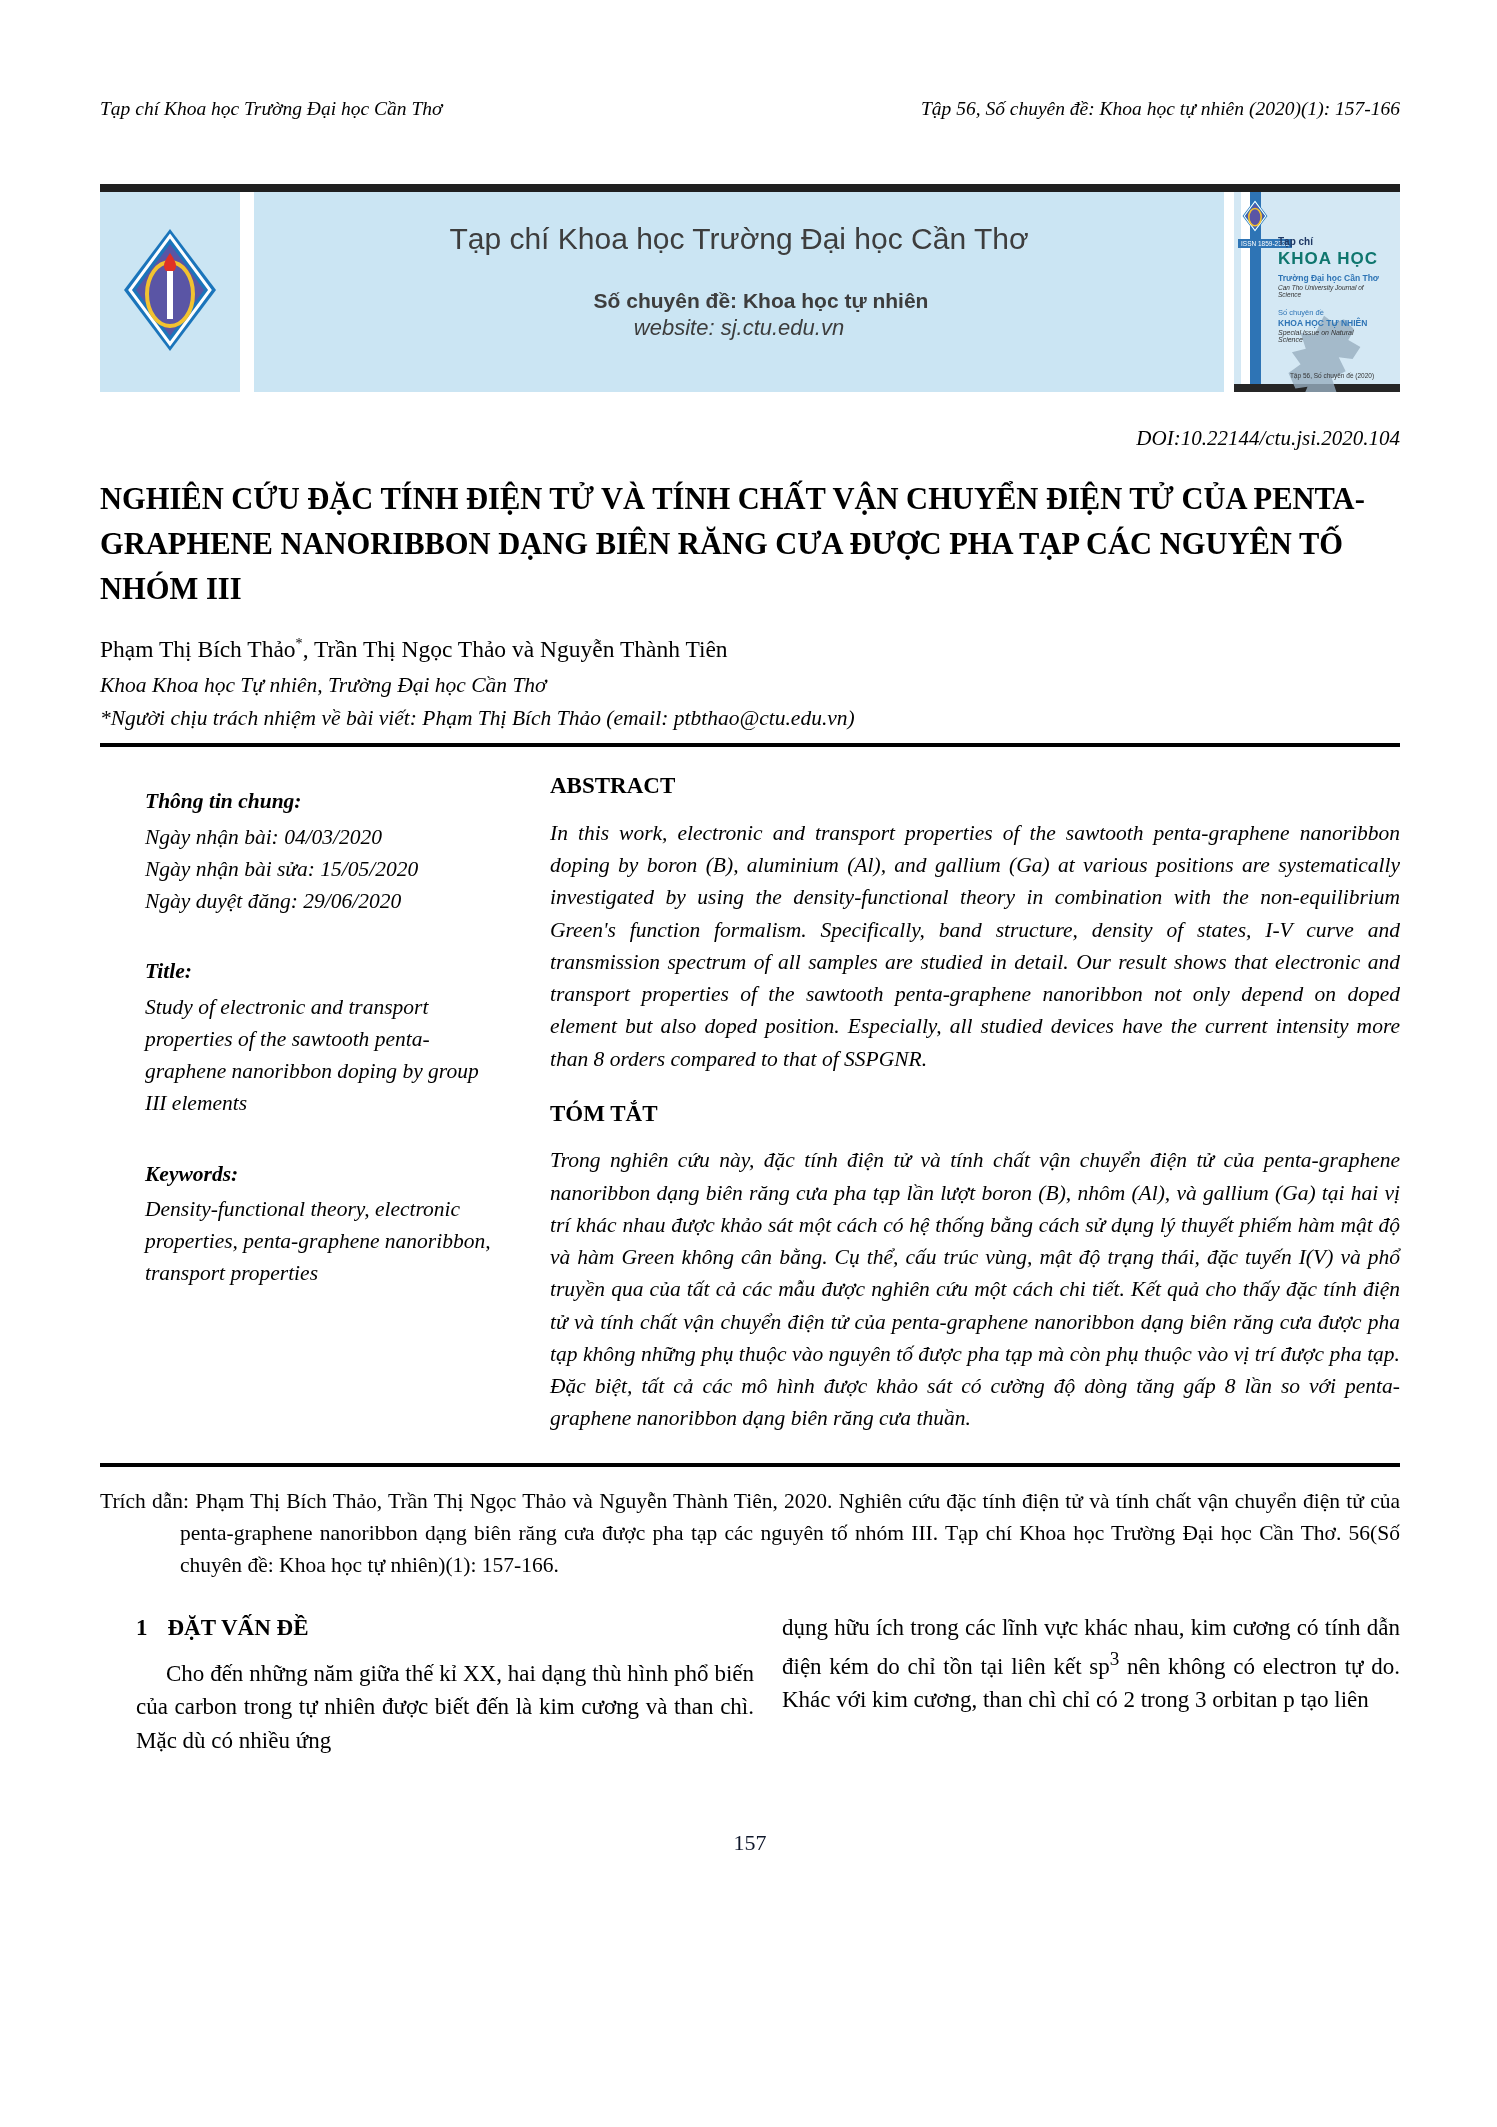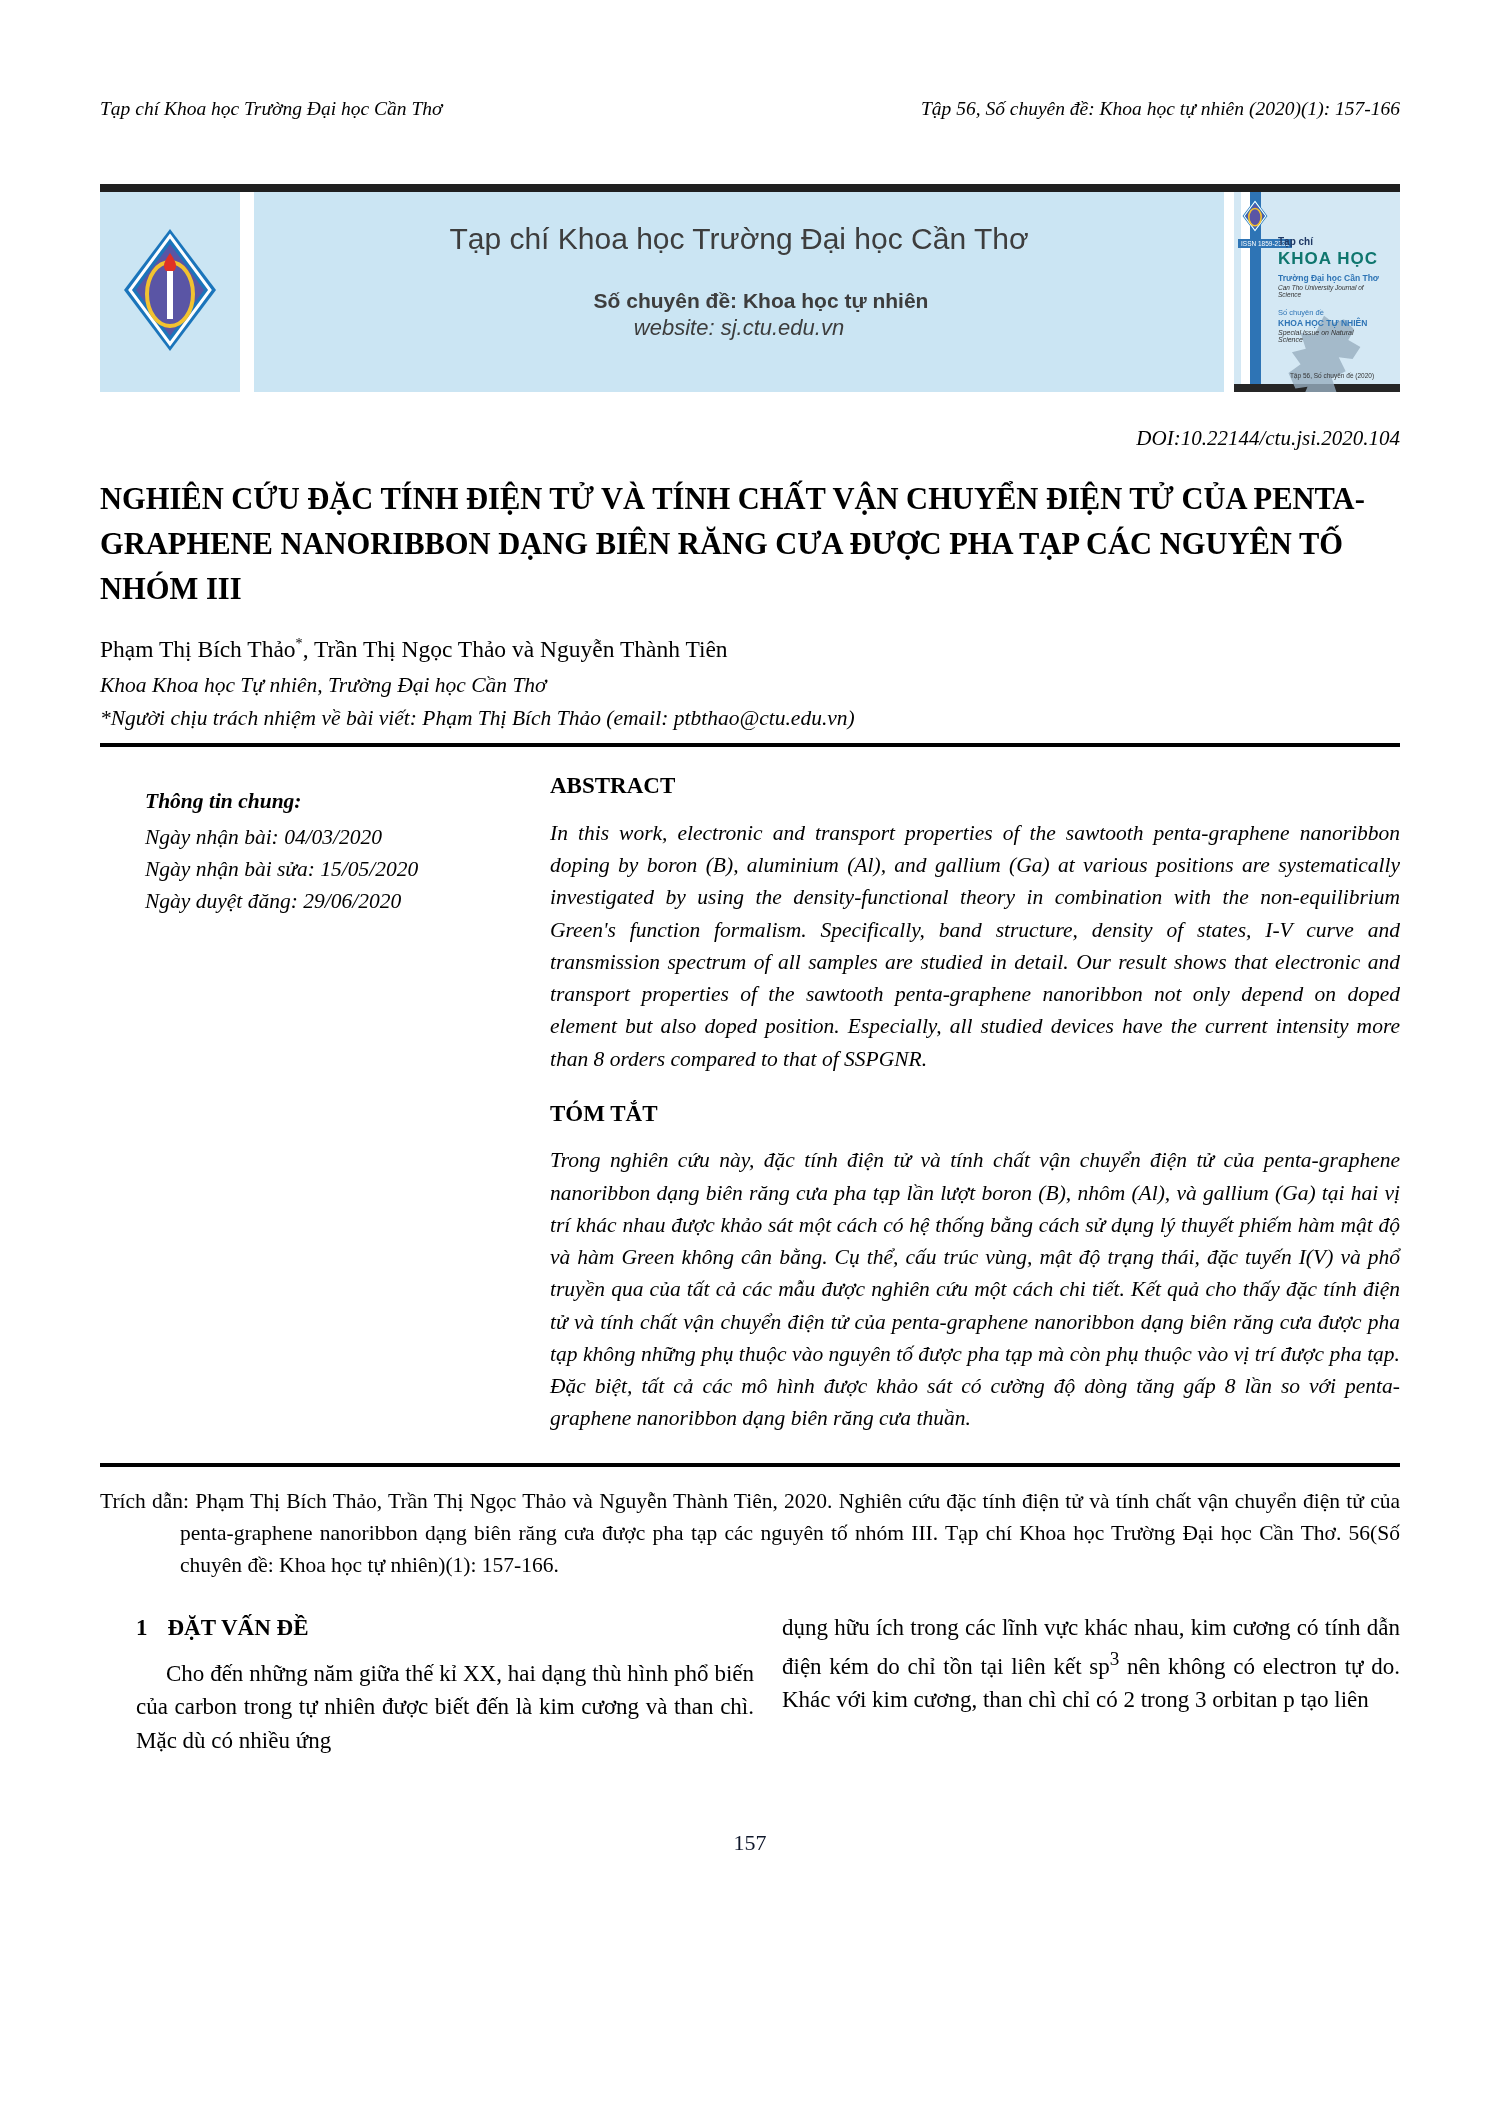--- a/index.html
+++ b/index.html
@@ -150,20 +150,28 @@
 <div class="rule"></div>
 
 <div class="info-row">
   <div class="info-col">
     <div class="info-block">
       <div class="info-h">Thông tin chung:</div>
       <div>Ngày nhận bài: 04/03/2020</div>
       <div>Ngày nhận bài sửa: 15/05/2020</div>
       <div>Ngày duyệt đăng: 29/06/2020</div>
     </div>
+    <div class="info-block">
+      <div class="info-h">Title:</div>
+      <div>Study of electronic and transport properties of the sawtooth penta-graphene nanoribbon doping by group III elements</div>
+    </div>
+    <div class="info-block">
+      <div class="info-h">Keywords:</div>
+      <div>Density-functional theory, electronic properties, penta-graphene nanoribbon, transport properties</div>
+    </div>
   </div>
   <div class="abs-col">
     <div class="abs-h">ABSTRACT</div>
     <div class="abs-body">In this work, electronic and transport properties of the sawtooth penta-graphene nanoribbon doping by boron (B), aluminium (Al), and gallium (Ga) at various positions are systematically investigated by using the density-functional theory in combination with the non-equilibrium Green's function formalism. Specifically, band structure, density of states, I-V curve and transmission spectrum of all samples are studied in detail. Our result shows that electronic and transport properties of the sawtooth penta-graphene nanoribbon not only depend on doped element but also doped position. Especially, all studied devices have the current intensity more than 8 orders compared to that of SSPGNR.</div>
     <div class="abs-h">TÓM TẮT</div>
     <div class="abs-body">Trong nghiên cứu này, đặc tính điện tử và tính chất vận chuyển điện tử của penta-graphene nanoribbon dạng biên răng cưa pha tạp lần lượt boron (B), nhôm (Al), và gallium (Ga) tại hai vị trí khác nhau được khảo sát một cách có hệ thống bằng cách sử dụng lý thuyết phiếm hàm mật độ và hàm Green không cân bằng. Cụ thể, cấu trúc vùng, mật độ trạng thái, đặc tuyến I(V) và phổ truyền qua của tất cả các mẫu được nghiên cứu một cách chi tiết. Kết quả cho thấy đặc tính điện tử và tính chất vận chuyển điện tử của penta-graphene nanoribbon dạng biên răng cưa được pha tạp không những phụ thuộc vào nguyên tố được pha tạp mà còn phụ thuộc vào vị trí được pha tạp. Đặc biệt, tất cả các mô hình được khảo sát có cường độ dòng tăng gấp 8 lần so với penta-graphene nanoribbon dạng biên răng cưa thuần.</div>
   </div>
 </div>
 
 <div class="rule rule2"></div>

